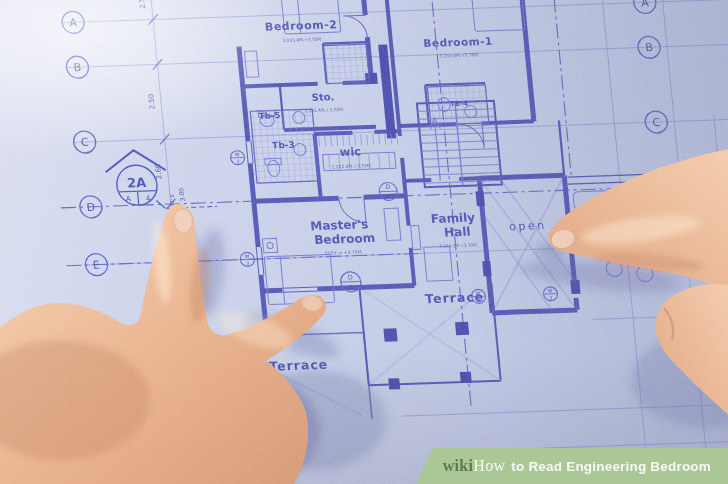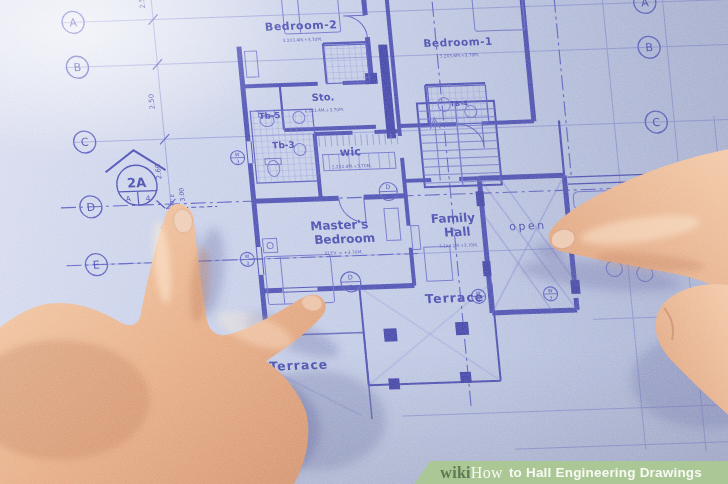--- a/index.html
+++ b/index.html
@@ -10,22 +10,22 @@
     linear-gradient(105deg,#e0e4f5 0%,#cfd7ee 28%,#c6cfe9 55%,#bdc6e3 78%,#b8c1de 100%);}
   .bp{position:absolute;inset:0;filter:blur(.35px);}
   .bp text{font-family:"DejaVu Sans",sans-serif;fill:#4245ae;}
   .light{position:absolute;inset:0;pointer-events:none;background:
     radial-gradient(50% 42% at 10% 5%, rgba(255,255,255,.50), rgba(255,255,255,0) 65%),
     linear-gradient(250deg, rgba(60,64,110,.15), rgba(60,64,110,0) 42%),
     linear-gradient(to bottom, rgba(30,30,60,0) 72%, rgba(30,30,60,.12) 100%);}
   .hands{position:absolute;inset:0;}
   .hands-g{filter:blur(.5px);}
   .grain{position:absolute;inset:0;pointer-events:none;}
-  .banner{position:absolute;right:0;bottom:0;height:23px;display:flex;align-items:center;
-    background:#aac795;padding:0 26px 0 26px;
+  .banner{position:absolute;right:0;bottom:0;height:36px;display:flex;align-items:center;
+    background:#aac795;padding:0 17px 0 26px;
     clip-path:polygon(16px 0,100% 0,100% 100%,0 100%);margin-top:42px;}
   .b-wiki{font-family:"Liberation Serif",serif;font-weight:bold;font-size:16px;color:#5d7b52;letter-spacing:.3px;}
   .b-how{font-family:"Liberation Serif",serif;font-weight:normal;font-size:16px;color:#f7f9f3;letter-spacing:.3px;}
   .b-tag{font-family:"Liberation Sans",sans-serif;font-weight:bold;font-size:13.5px;color:#f7f9f3;margin-left:6px;letter-spacing:.2px;}
 </style>
 </head>
 <body>
 
 <div class="photo">
   <div class="paper"></div>
@@ -311,15 +311,15 @@
           <feTurbulence type="fractalNoise" baseFrequency="0.9" numOctaves="2" seed="3" stitchTiles="stitch"></feTurbulence>
         <feColorMatrix type="matrix" values="0 0 0 0 1  0 0 0 0 1  0 0 0 0 0.98  0 0 0 0.42 0"></feColorMatrix>
         </filter>
     </defs>
     <rect width="728" height="484" filter="url(#gwhite)" opacity="0.5"></rect>
   </svg>
 
   <div class="banner">
     <span class="b-wiki">wiki</span>
       <span class="b-how">How</span>
-    <span class="b-tag">to Hall Engineering Drawings</span>
+    <span class="b-tag">to Read Engineering Bedroom</span>
   </div>
 </div>
 
 </body></html>

